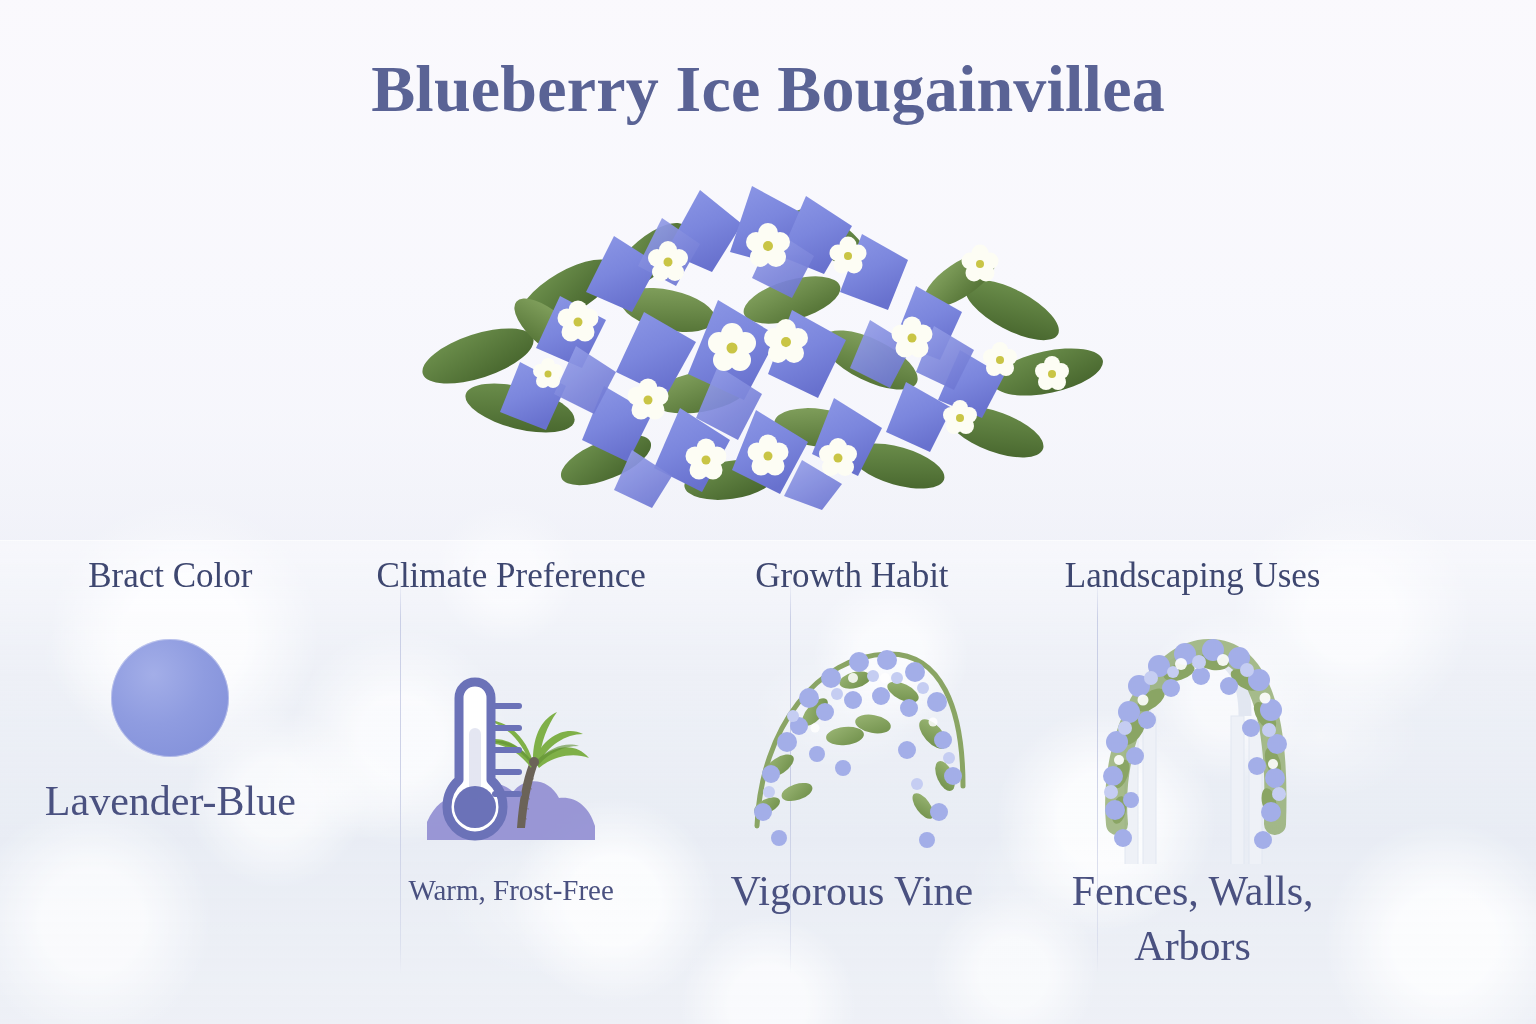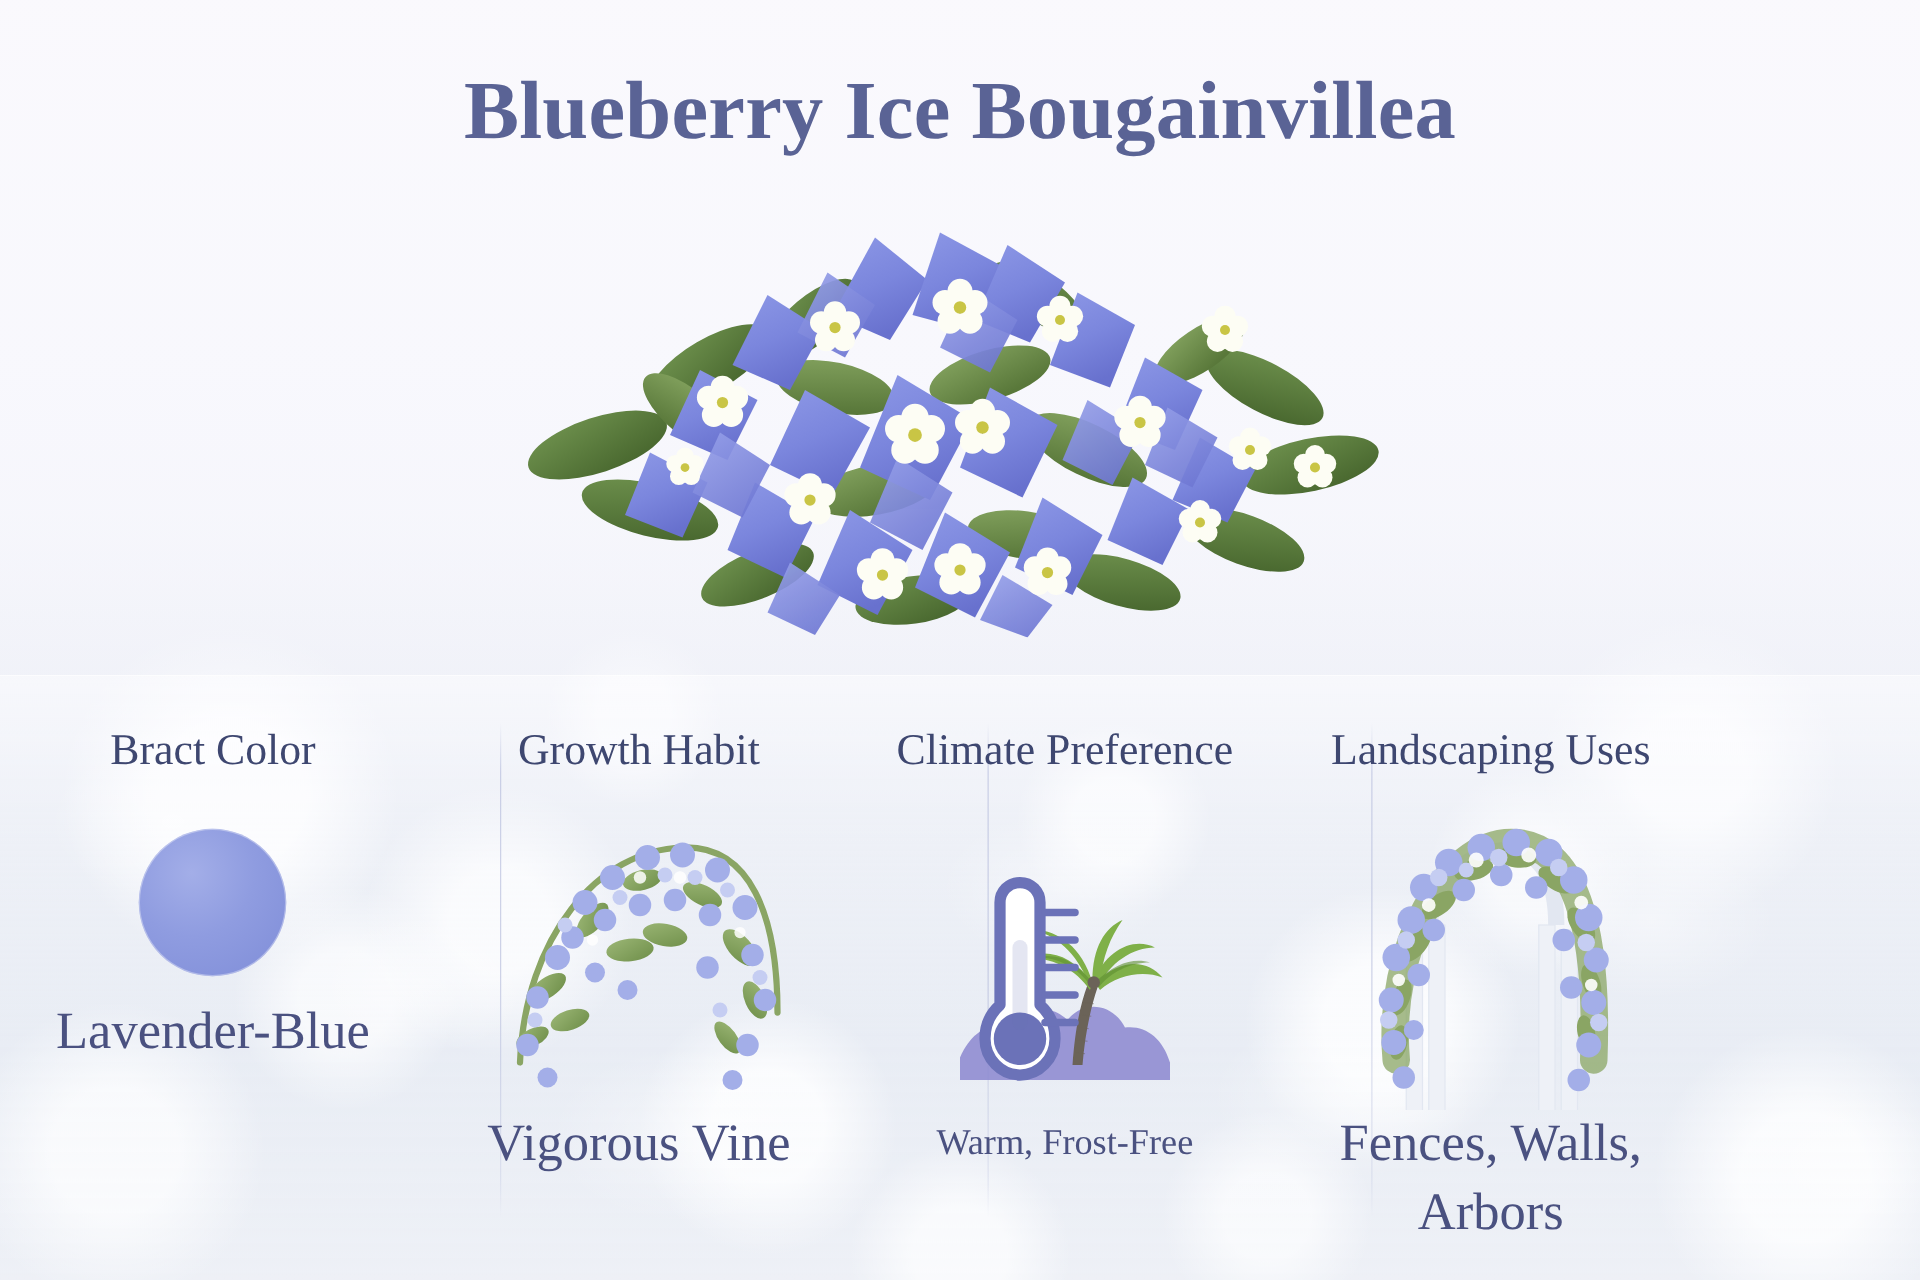--- a/index.html
+++ b/index.html
@@ -52,21 +52,21 @@
   }
   .hero{
     position:absolute;left:400px;top:160px;width:720px;height:350px;
   }
   
   .panel{
     position:absolute;left:0;top:540px;width:1536px;height:484px;
     background:linear-gradient(180deg, rgba(252,252,255,.66) 0%, rgba(249,250,254,.42) 22%, rgba(247,249,253,.28) 60%, rgba(247,249,253,.34) 100%);
     border-top:1px solid rgba(255,255,255,.75);
   }
-  .cols{position:absolute;left:0;top:536px;width:1363px;height:484px;display:flex;}
+  .cols{position:absolute;left:0;top:512px;width:1363px;height:484px;display:flex;}
   .col{flex:1 1 0;position:relative;}
   .vdiv{
     position:absolute;top:578px;width:1px;height:396px;
     background:linear-gradient(180deg, rgba(170,178,215,0) 0%, rgba(170,178,215,.55) 10%, rgba(175,182,216,.6) 50%, rgba(170,178,215,.25) 92%, rgba(170,178,215,0) 100%);
   }
   .ch{
     position:absolute;left:0;right:0;top:42px;text-align:center;
     font-family:"Liberation Serif",serif;
     font-size:35px;line-height:1.26;font-weight:400;color:#3e4770;
     padding:0 14px;box-sizing:border-box;
@@ -316,20 +316,64 @@
 
     <div class="col">
       <div class="ch">Bract Color</div>
       <div class="icon-wrap" style="top:116px;height:140px;">
         <div class="swatch"></div>
       </div>
       <div class="cap" style="top:262px;">Lavender-Blue</div>
     </div>
 
     <div class="col">
+      <div class="ch">Climate Preference</div>
+      <div class="icon-wrap" style="top:164px;height:180px;">
+        <svg viewBox="0 0 180 180" width="180" height="180">
+          <path d="M6 146 C18 120 34 118 48 126 C58 106 78 102 92 116 C104 100 128 102 138 122 C154 120 168 130 174 150 L174 164 L6 164 Z" fill="#8d8ad0" opacity=".88"></path>
+          <g>
+            <path d="M96 152 C98 124 102 104 108 88 L116 90 C110 108 106 128 104 152 Z" fill="#6b6358"></path>
+            <g stroke="#6b6358" stroke-width="1" opacity=".55">
+              <line x1="99" y1="142" x2="106" y2="143"></line>
+                <line x1="100" y1="132" x2="108" y2="133"></line>
+              <line x1="102" y1="122" x2="109" y2="123"></line>
+                <line x1="104" y1="112" x2="111" y2="113"></line>
+              <line x1="106" y1="102" x2="113" y2="103"></line>
+            </g>
+            <g fill="#7fb048">
+              <path d="M112 86 C94 62 72 58 56 68 C74 64 96 72 110 92 Z"></path>
+              <path d="M112 86 C104 58 84 44 66 44 C86 50 102 66 110 90 Z"></path>
+              <path d="M112 86 C124 58 146 50 162 58 C144 58 126 70 116 90 Z"></path>
+              <path d="M114 86 C136 66 156 68 168 82 C152 76 132 80 118 92 Z"></path>
+              <path d="M112 84 C112 58 122 42 136 36 C126 50 120 66 118 86 Z"></path>
+            </g>
+            <g fill="#5f8f32" opacity=".6">
+              <path d="M112 86 C98 68 82 62 68 66 C84 66 100 74 110 88 Z"></path>
+              <path d="M114 86 C130 70 146 66 158 70 C142 70 126 78 117 90 Z"></path>
+            </g>
+            <circle cx="113" cy="86" r="5" fill="#6b6358"></circle>
+          </g>
+          <g>
+            <path d="M38 22 C38 13 45 6 54 6 C63 6 70 13 70 22 L70 104 C78 111 82 121 82 131 C82 147 69 160 54 160 C39 160 26 147 26 131 C26 121 30 111 38 104 Z" fill="#ffffff" stroke="#6b72b8" stroke-width="9" stroke-linejoin="round"></path>
+            <circle cx="54" cy="131" r="21" fill="#6b72b8"></circle>
+            <rect x="48" y="52" width="12" height="72" rx="6" fill="#6b72b8" opacity=".18"></rect>
+            <g stroke="#6b72b8" stroke-width="6" stroke-linecap="round">
+              <line x1="74" y1="30" x2="98" y2="30"></line>
+              <line x1="74" y1="52" x2="98" y2="52"></line>
+              <line x1="74" y1="74" x2="98" y2="74"></line>
+              <line x1="74" y1="96" x2="98" y2="96"></line>
+              <line x1="74" y1="118" x2="98" y2="118"></line>
+            </g>
+          </g>
+        </svg>
+      </div>
+      <div class="cap" style="top:360px;font-size:29px;">Warm, Frost-Free</div>
+    </div>
+
+    <div class="col">
       <div class="ch">Growth Habit</div>
       <div class="icon-wrap" style="top:104px;height:240px;">
         <svg viewBox="0 0 250 240" width="250" height="240">
           <defs>
             <linearGradient id="vleaf" x1="0" y1="0" x2="1" y2="1">
               <stop offset="0%" stop-color="#9bb675"></stop>
                 <stop offset="100%" stop-color="#6f8f4a"></stop>
             </linearGradient>
           </defs>
           <path d="M30 210 C34 110 92 40 160 38 C214 36 236 92 236 170" fill="none" stroke="#8aa564" stroke-width="5" stroke-linecap="round"></path>
@@ -384,64 +428,20 @@
             <g fill="#ffffff" opacity=".85">
               <circle cx="126" cy="62" r="5"></circle>
                 <circle cx="158" cy="62" r="5"></circle>
               <circle cx="88" cy="112" r="4.5"></circle>
                 <circle cx="206" cy="106" r="4.5"></circle>
             </g>
           </g>
         </svg>
       </div>
       <div class="cap" style="top:352px;">Vigorous Vine</div>
-    </div>
-
-    <div class="col">
-      <div class="ch">Climate Preference</div>
-      <div class="icon-wrap" style="top:164px;height:180px;">
-        <svg viewBox="0 0 180 180" width="180" height="180">
-          <path d="M6 146 C18 120 34 118 48 126 C58 106 78 102 92 116 C104 100 128 102 138 122 C154 120 168 130 174 150 L174 164 L6 164 Z" fill="#8d8ad0" opacity=".88"></path>
-          <g>
-            <path d="M96 152 C98 124 102 104 108 88 L116 90 C110 108 106 128 104 152 Z" fill="#6b6358"></path>
-            <g stroke="#6b6358" stroke-width="1" opacity=".55">
-              <line x1="99" y1="142" x2="106" y2="143"></line>
-                <line x1="100" y1="132" x2="108" y2="133"></line>
-              <line x1="102" y1="122" x2="109" y2="123"></line>
-                <line x1="104" y1="112" x2="111" y2="113"></line>
-              <line x1="106" y1="102" x2="113" y2="103"></line>
-            </g>
-            <g fill="#7fb048">
-              <path d="M112 86 C94 62 72 58 56 68 C74 64 96 72 110 92 Z"></path>
-              <path d="M112 86 C104 58 84 44 66 44 C86 50 102 66 110 90 Z"></path>
-              <path d="M112 86 C124 58 146 50 162 58 C144 58 126 70 116 90 Z"></path>
-              <path d="M114 86 C136 66 156 68 168 82 C152 76 132 80 118 92 Z"></path>
-              <path d="M112 84 C112 58 122 42 136 36 C126 50 120 66 118 86 Z"></path>
-            </g>
-            <g fill="#5f8f32" opacity=".6">
-              <path d="M112 86 C98 68 82 62 68 66 C84 66 100 74 110 88 Z"></path>
-              <path d="M114 86 C130 70 146 66 158 70 C142 70 126 78 117 90 Z"></path>
-            </g>
-            <circle cx="113" cy="86" r="5" fill="#6b6358"></circle>
-          </g>
-          <g>
-            <path d="M38 22 C38 13 45 6 54 6 C63 6 70 13 70 22 L70 104 C78 111 82 121 82 131 C82 147 69 160 54 160 C39 160 26 147 26 131 C26 121 30 111 38 104 Z" fill="#ffffff" stroke="#6b72b8" stroke-width="9" stroke-linejoin="round"></path>
-            <circle cx="54" cy="131" r="21" fill="#6b72b8"></circle>
-            <rect x="48" y="52" width="12" height="72" rx="6" fill="#6b72b8" opacity=".18"></rect>
-            <g stroke="#6b72b8" stroke-width="6" stroke-linecap="round">
-              <line x1="74" y1="30" x2="98" y2="30"></line>
-              <line x1="74" y1="52" x2="98" y2="52"></line>
-              <line x1="74" y1="74" x2="98" y2="74"></line>
-              <line x1="74" y1="96" x2="98" y2="96"></line>
-              <line x1="74" y1="118" x2="98" y2="118"></line>
-            </g>
-          </g>
-        </svg>
-      </div>
-      <div class="cap" style="top:360px;font-size:29px;">Warm, Frost-Free</div>
     </div>
 
     <div class="col">
       <div class="ch">Landscaping Uses</div>
       <div class="icon-wrap" style="top:112px;height:240px;">
         <svg viewBox="0 0 240 240" width="240" height="240">
           <g fill="#eef1f7" stroke="#e2e7f1" stroke-width="1">
             <rect x="52" y="96" width="13" height="146"></rect>
             <rect x="70" y="92" width="13" height="150"></rect>
             <rect x="158" y="92" width="13" height="150"></rect>

